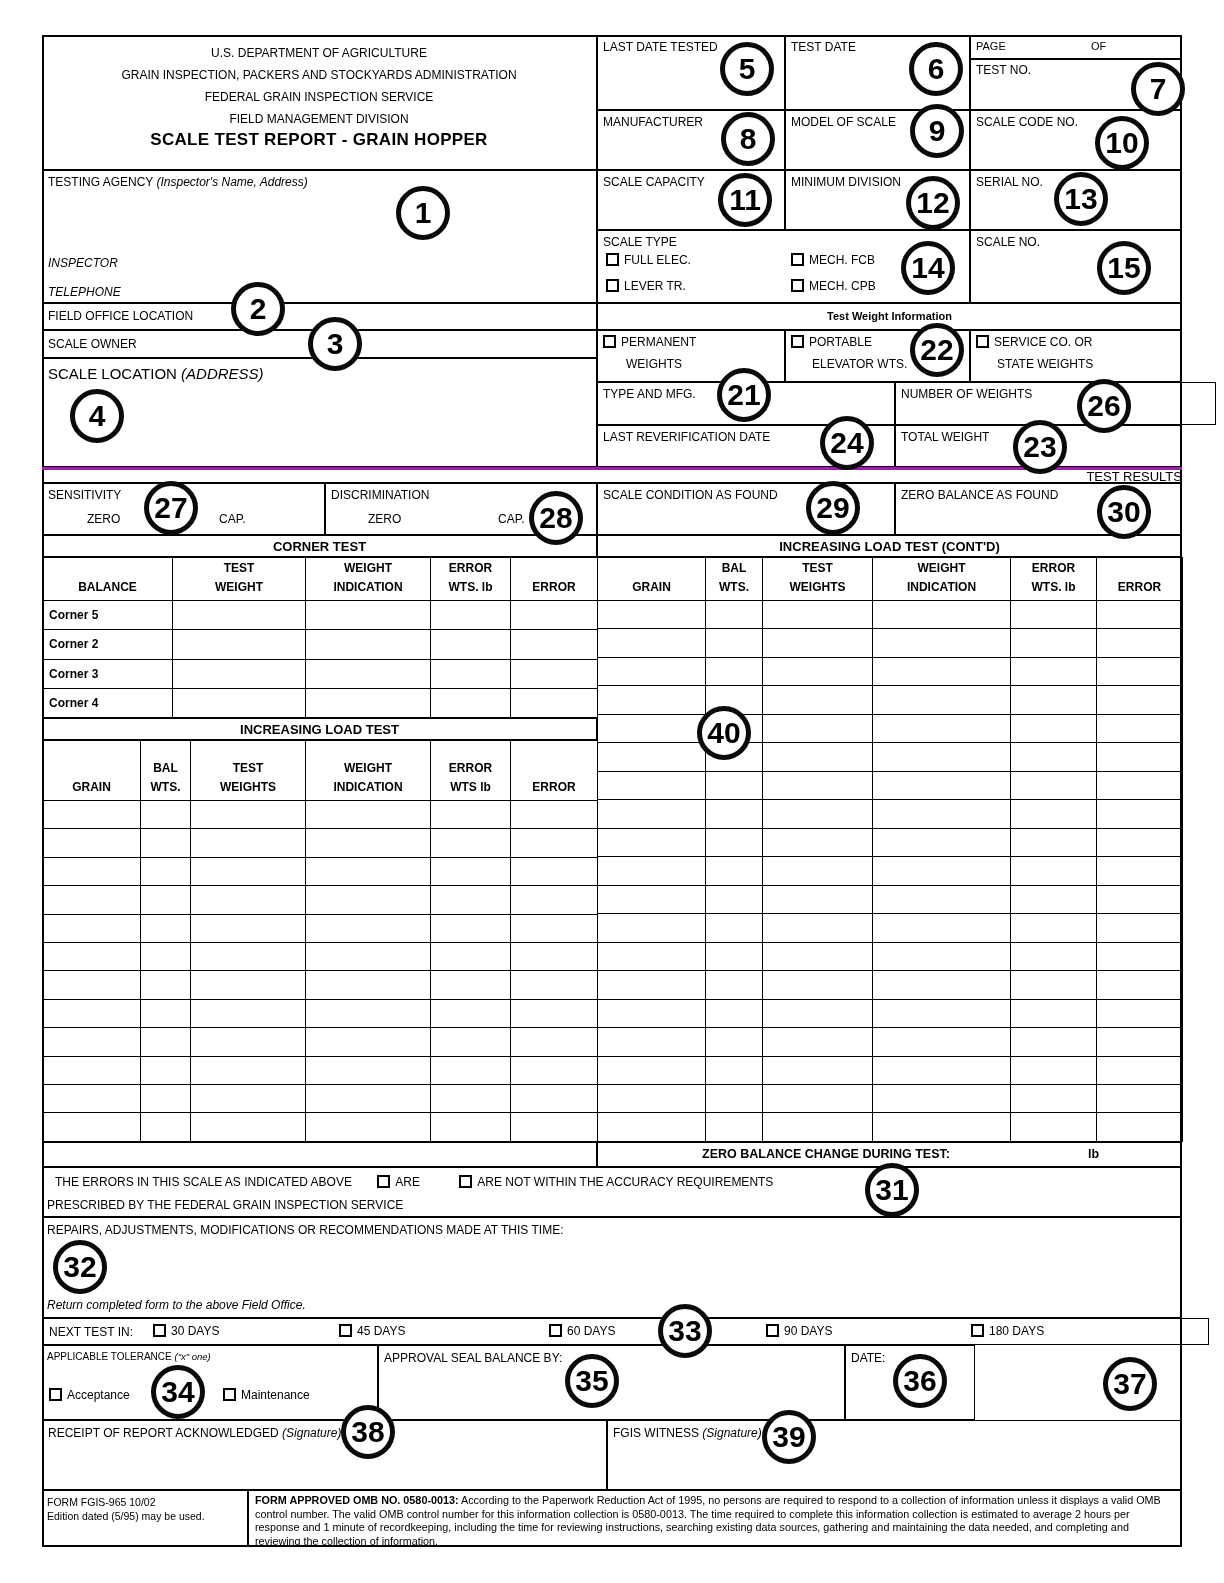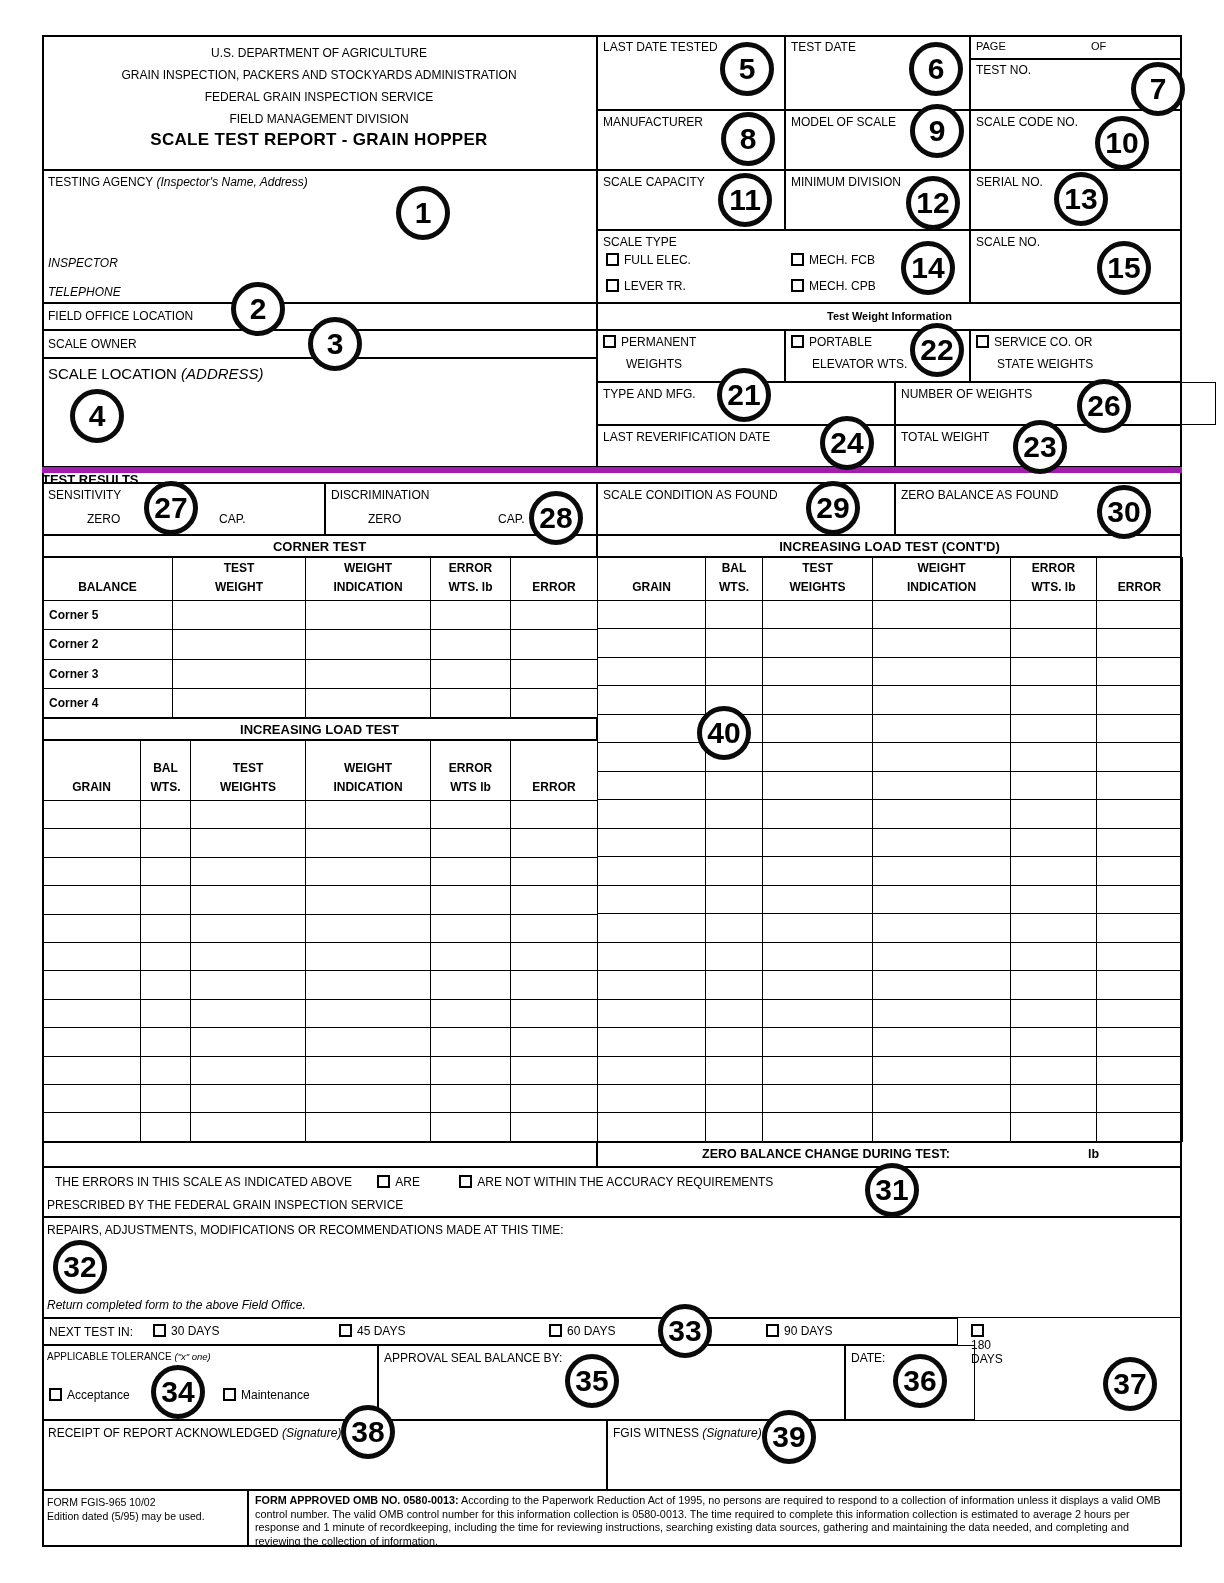--- a/index.html
+++ b/index.html
@@ -13,21 +13,21 @@
   .i{font-style:italic}
   .ctr{text-align:center}
   .form-border{position:absolute;border:2px solid #000}
   .form-title{font-weight:bold;font-size:17px;letter-spacing:.3px}
   .dept{font-size:12px;line-height:22px}
   .cb{display:inline-block;width:13px;height:13px;border:2px solid #000;background:#fff;vertical-align:-2px;margin-right:5px}
   table.grid{position:absolute;border-collapse:collapse;table-layout:fixed;background:transparent}
   .grid th,.grid td{border:1px solid #000;padding:0 4px;font-size:12px;overflow:hidden}
   .grid thead th{font-weight:bold;text-align:center;vertical-align:bottom;padding-bottom:3px;line-height:19px}
   .grid td.rowlabel{font-weight:bold;padding-left:6px;white-space:nowrap}
-  .band{position:absolute;border-top:6px solid #a21caf;border-bottom:1px solid #000;text-align:left;font-weight:bold;font-size:13px}
+  .band{position:absolute;border-top:3px solid #a21caf;border-bottom:1px solid #000;text-align:right;font-weight:normal;font-size:13px}
   .ttl{position:absolute;border:1px solid #000;text-align:center;font-weight:bold;font-size:13px;line-height:21px}
   .callout{position:absolute;width:54px;height:54px;border:5px solid #0a0a0a;border-radius:50%;background:#fff;display:flex;align-items:center;justify-content:center;font-weight:bold;font-size:30px;z-index:20}
   .footp{font-size:10.8px;line-height:13.5px;padding:3px 6px;text-align:left}
 </style>
 </head>
 <body>
 
 <div id="page">
 
   <div class="form-border" style="left:42px;top:35px;width:1140px;height:1512px"></div>
@@ -553,21 +553,21 @@
       <span style="margin-left:36px"><span class="cb"></span><span>ARE NOT WITHIN THE ACCURACY REQUIREMENTS</span></span>
     </div>
     <div class="abs lbl" style="left:4px;top:30px">PRESCRIBED BY THE FEDERAL GRAIN INSPECTION SERVICE</div>
   </div>
 
   <div class="cellb" style="left:42px;top:1217px;width:1140px;height:101px">
     <div class="abs lbl" style="left:4px;top:5px">REPAIRS, ADJUSTMENTS, MODIFICATIONS OR RECOMMENDATIONS MADE AT THIS TIME:</div>
     <div class="abs lbl i" style="left:4px;bottom:5px">Return completed form to the above Field Office.</div>
   </div>
 
-  <div class="cellb lbl" style="left:42px;top:1318px;width:916px;height:27px">
+  <div class="cellb lbl" style="left:42px;top:1318px;width:1167px;height:27px">
     <span class="abs" style="left:6px;top:6px">NEXT TEST IN:</span>
     <span class="abs" style="left:110px;top:5px"><span class="cb"></span><span>30 DAYS</span></span>
     <span class="abs" style="left:296px;top:5px"><span class="cb"></span><span>45 DAYS</span></span>
     <span class="abs" style="left:506px;top:5px"><span class="cb"></span><span>60 DAYS</span></span>
     <span class="abs" style="left:723px;top:5px"><span class="cb"></span><span>90 DAYS</span></span>
     <span class="abs" style="left:928px;top:5px"><span class="cb"></span><span>180 DAYS</span></span>
   </div>
 
   <div class="cellb" style="left:42px;top:1345px;width:336px;height:75px">
     <div class="abs" style="left:4px;top:5px;font-size:10px">

